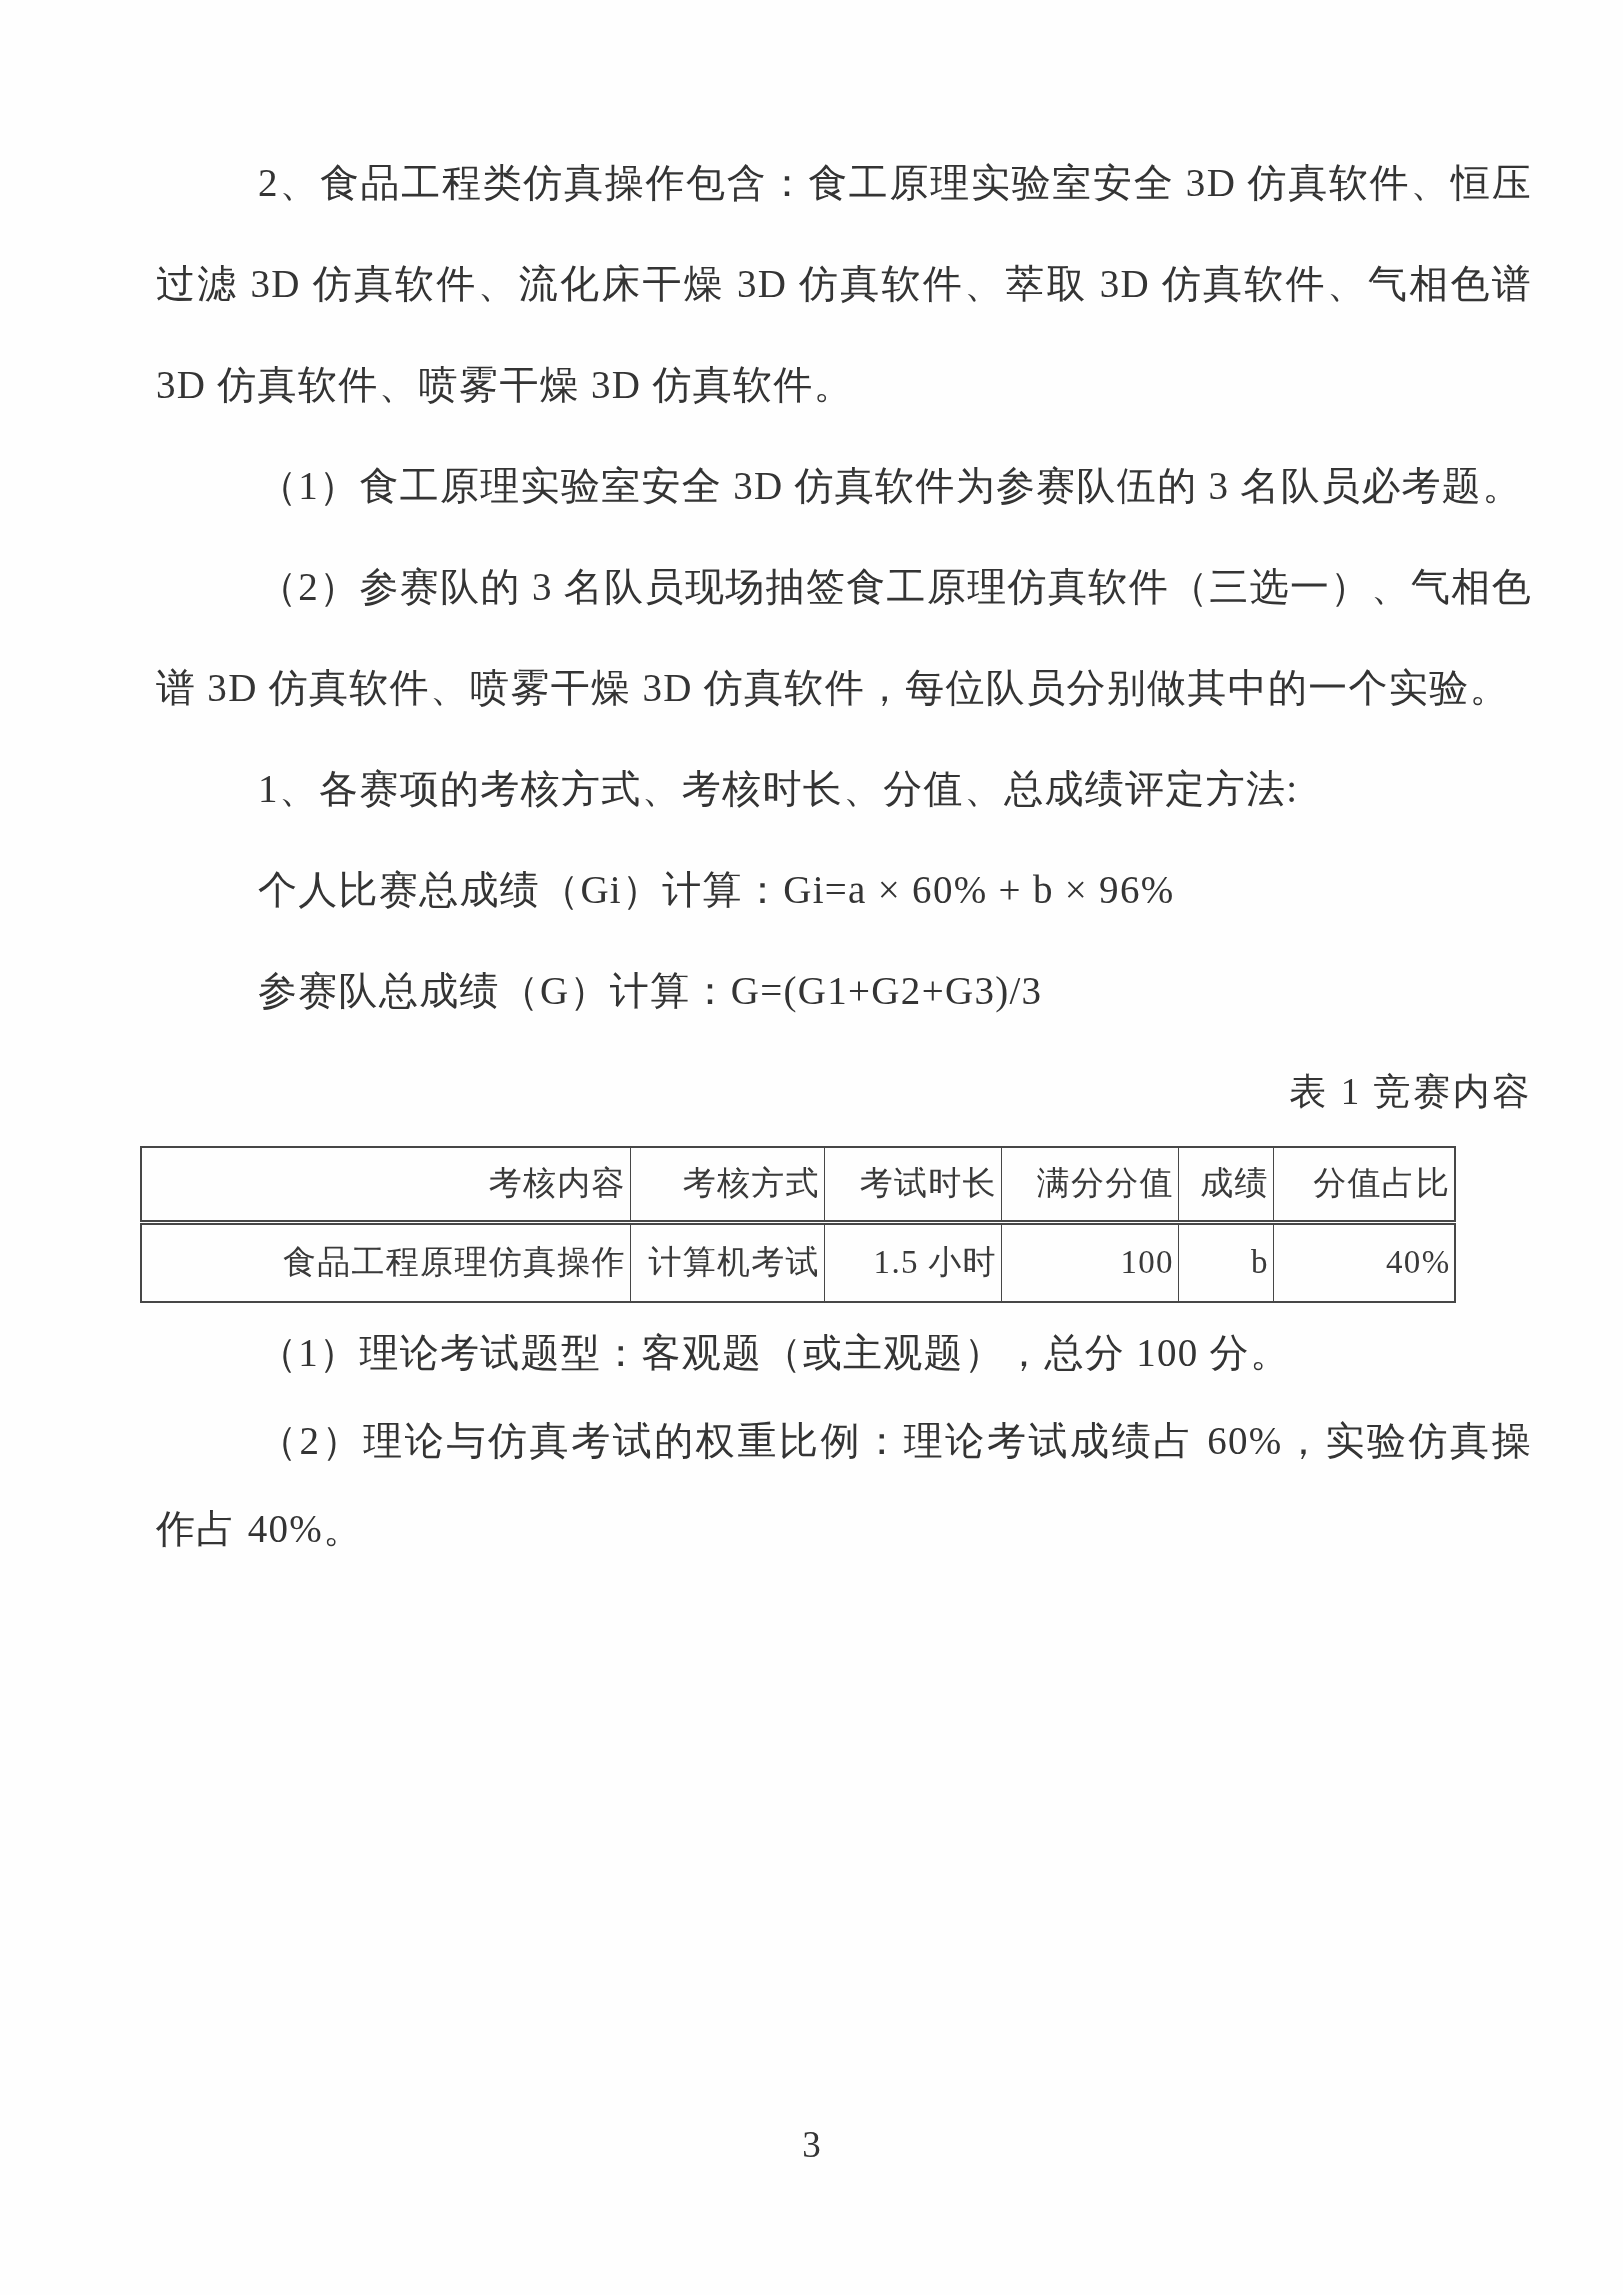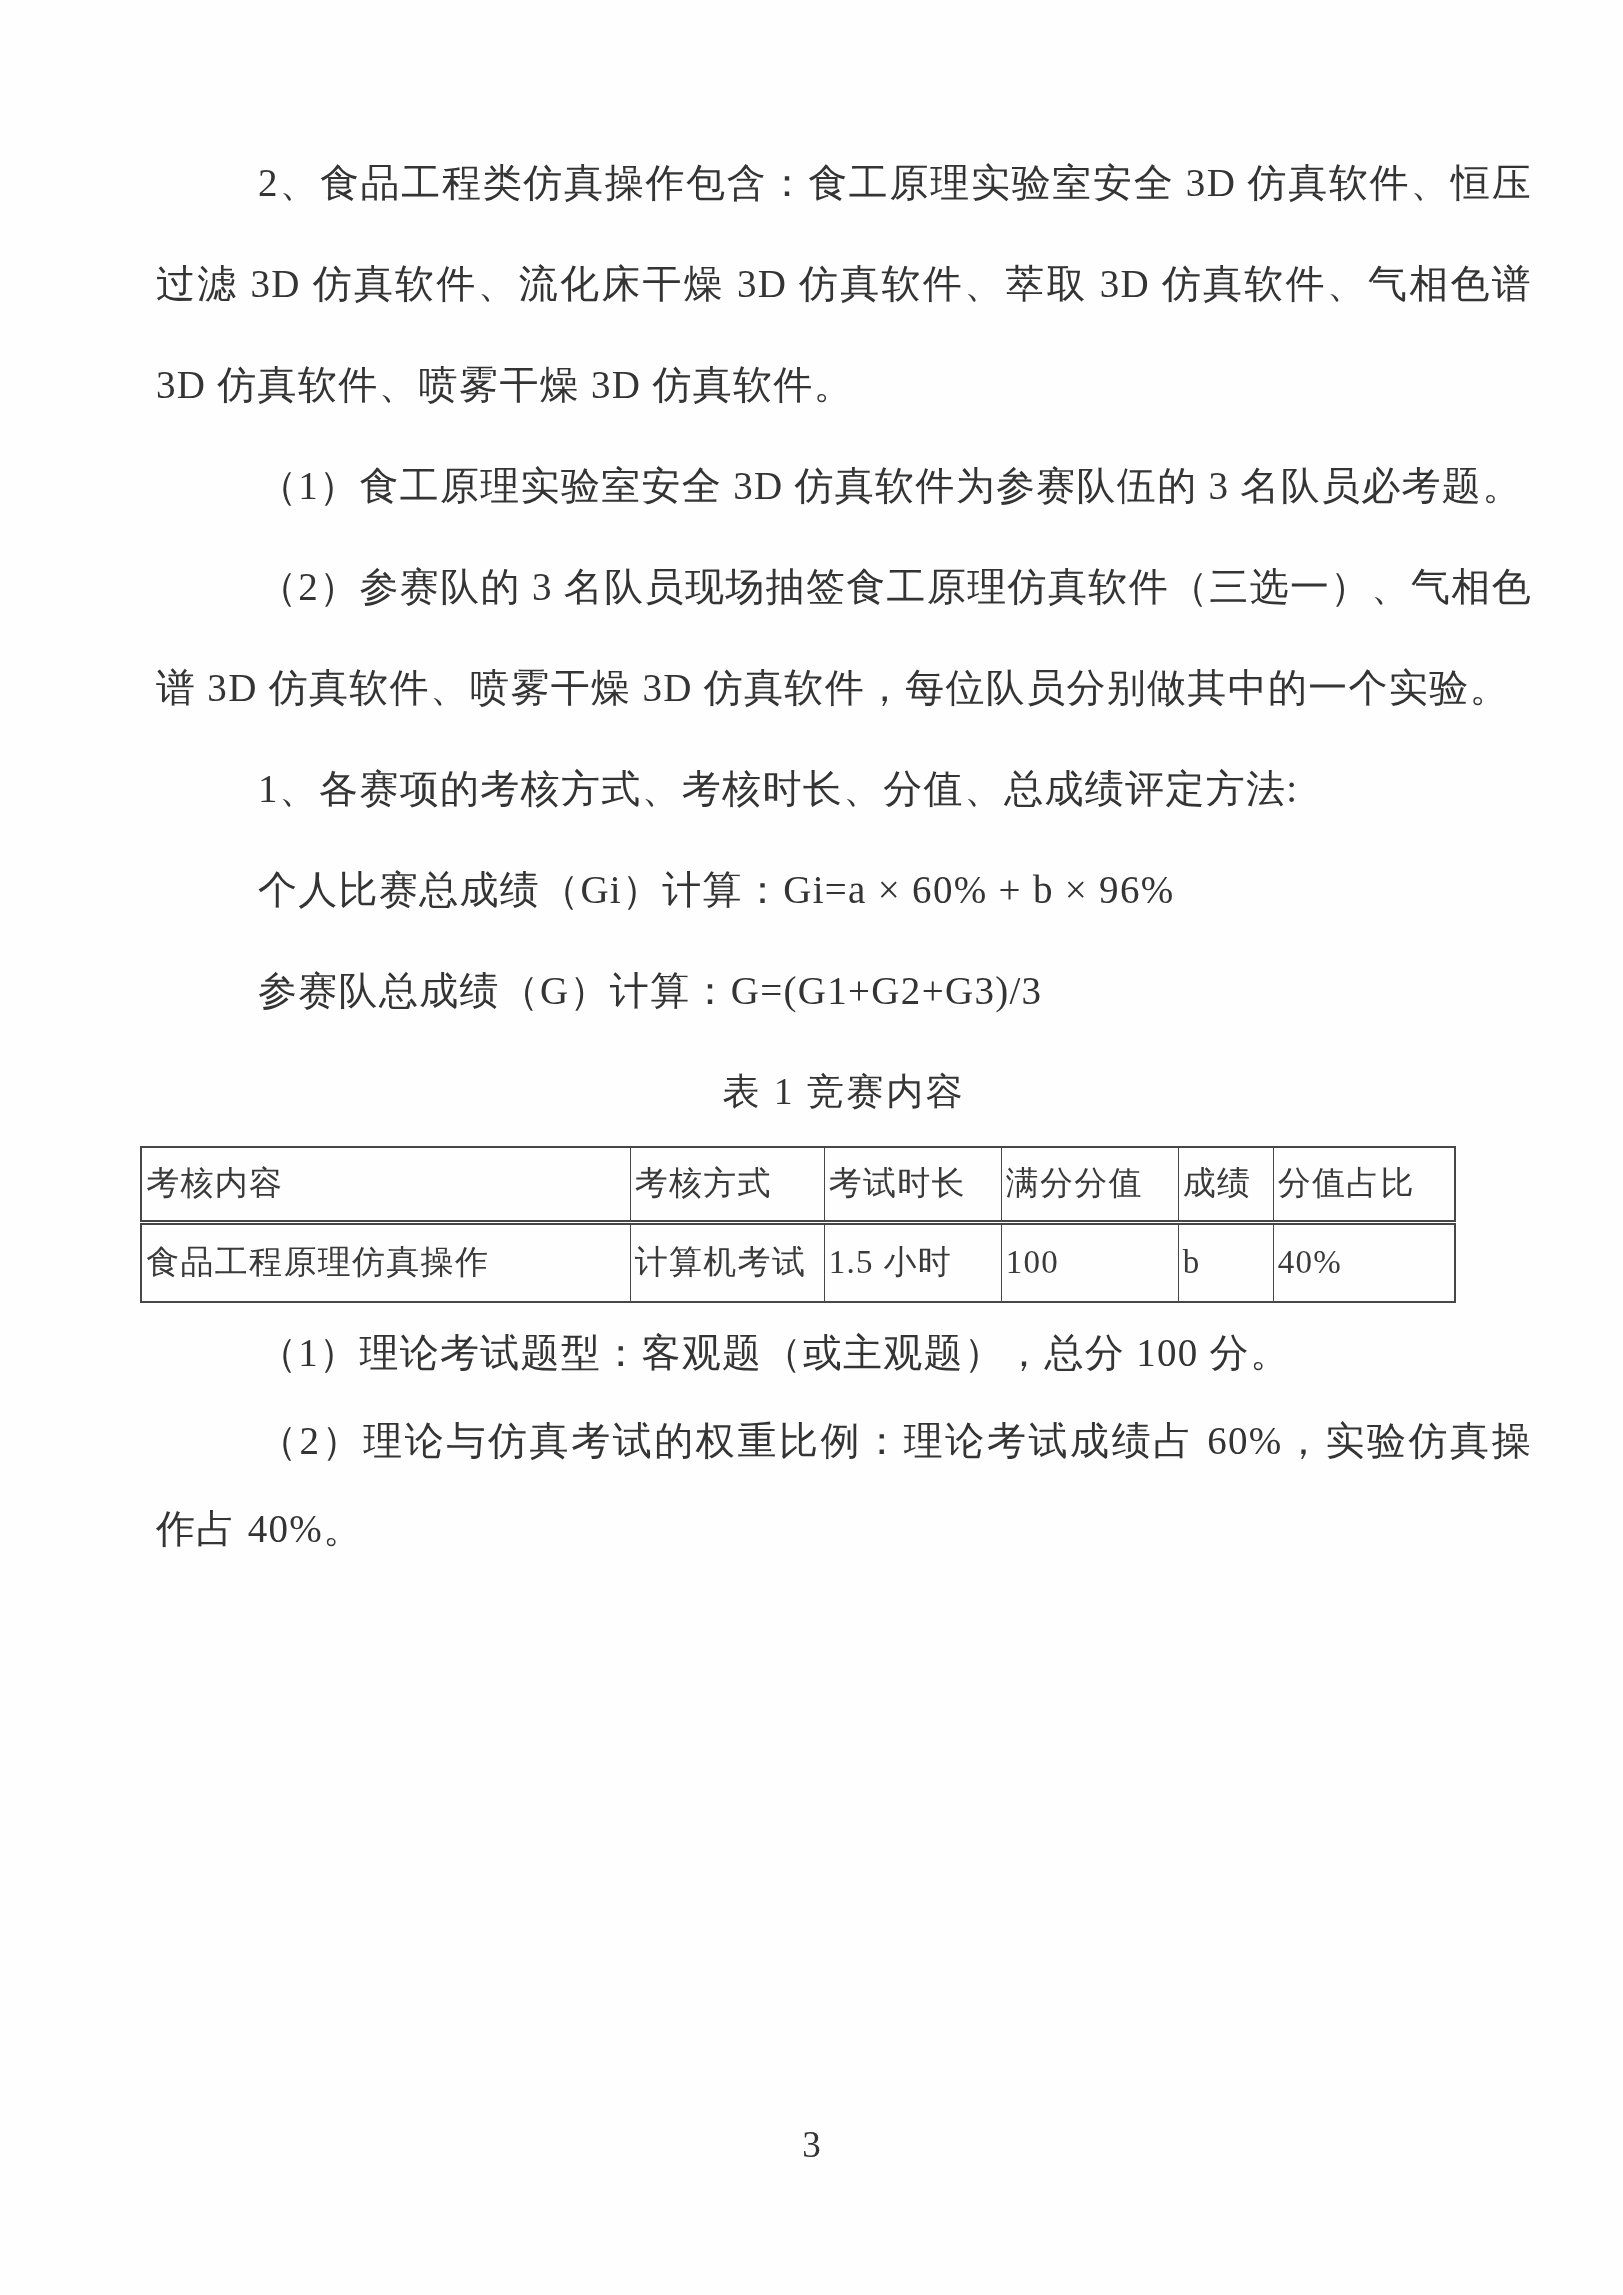--- a/index.html
+++ b/index.html
@@ -30,37 +30,37 @@
     text-indent: 102px;
     white-space: nowrap;
     letter-spacing: 1.3px;
   }
 
   .bold-seg { font-weight: bold; }
 
   .table-caption {
     margin: 0 0 3.9px 0;
     text-indent: 0;
-    text-align: center;
+    text-align: right;
     letter-spacing: 2.6px;
     font-size: 37px;
   }
 
   table.exam {
     table-layout: fixed;
     border-collapse: collapse;
     width: 1314px;
     margin-left: -15.7px;
     font-size: 33px;
     color: #3a3a3a;
     border: 2.6px solid #474747;
   }
   table.exam th, table.exam td {
     border: 1.3px solid #474747;
-    text-align: left;
+    text-align: right;
     vertical-align: middle;
     font-weight: normal;
     padding: 0 3.9px;
     letter-spacing: 1.3px;
     line-height: 41px;
   }
   table.exam thead th {
     height: 72px;
     border-bottom: 5.2px double #474747;
   }

